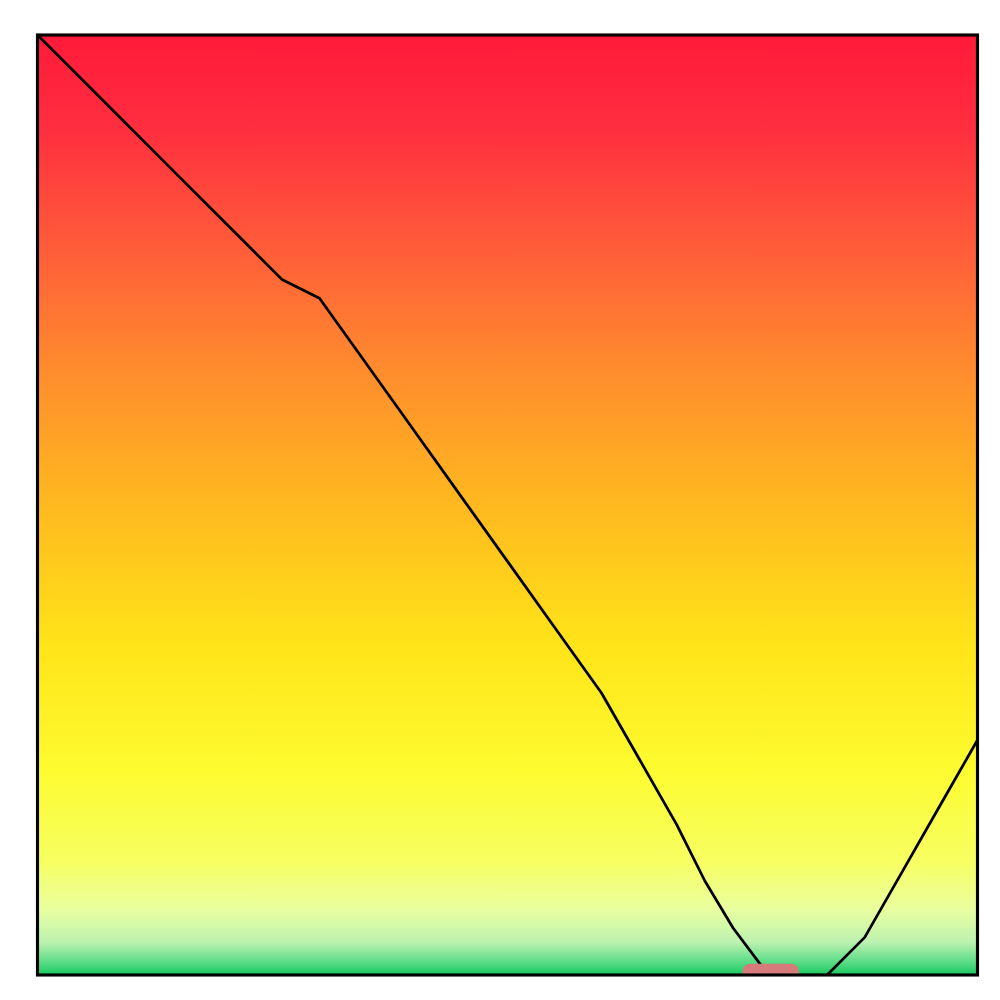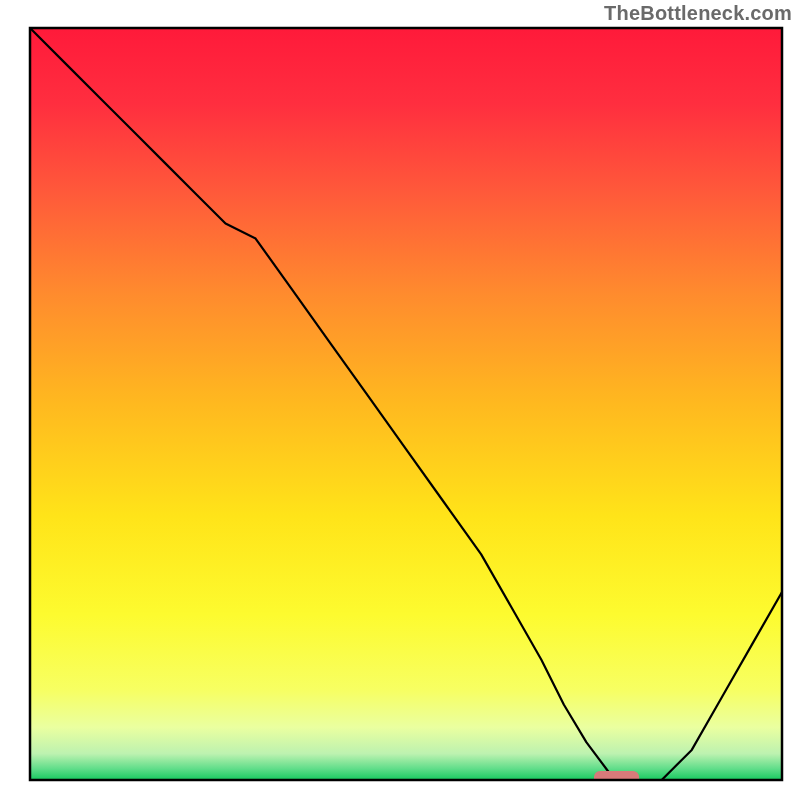--- a/index.html
+++ b/index.html
@@ -26,21 +26,20 @@
     font-weight: 600;
     color: #6a6a6a;
     letter-spacing: 0.2px;
     user-select: none;
   }
 </style>
 </head>
 <body>
 
 <div class="canvas-wrap">
-  <div class="watermark">TheBottleneck.com</div>
   <svg id="chart-svg" width="800" height="800" viewBox="0 0 800 800">
     <defs>
       <linearGradient id="bg-grad" x1="0" y1="0" x2="0" y2="1">
           <stop offset="0%" stop-color="#ff1a3a"></stop>
           <stop offset="10%" stop-color="#ff2e3f"></stop>
           <stop offset="22%" stop-color="#ff5a3a"></stop>
           <stop offset="35%" stop-color="#ff8a2e"></stop>
           <stop offset="50%" stop-color="#ffb91f"></stop>
           <stop offset="65%" stop-color="#ffe419"></stop>
           <stop offset="78%" stop-color="#fdfb2f"></stop>

